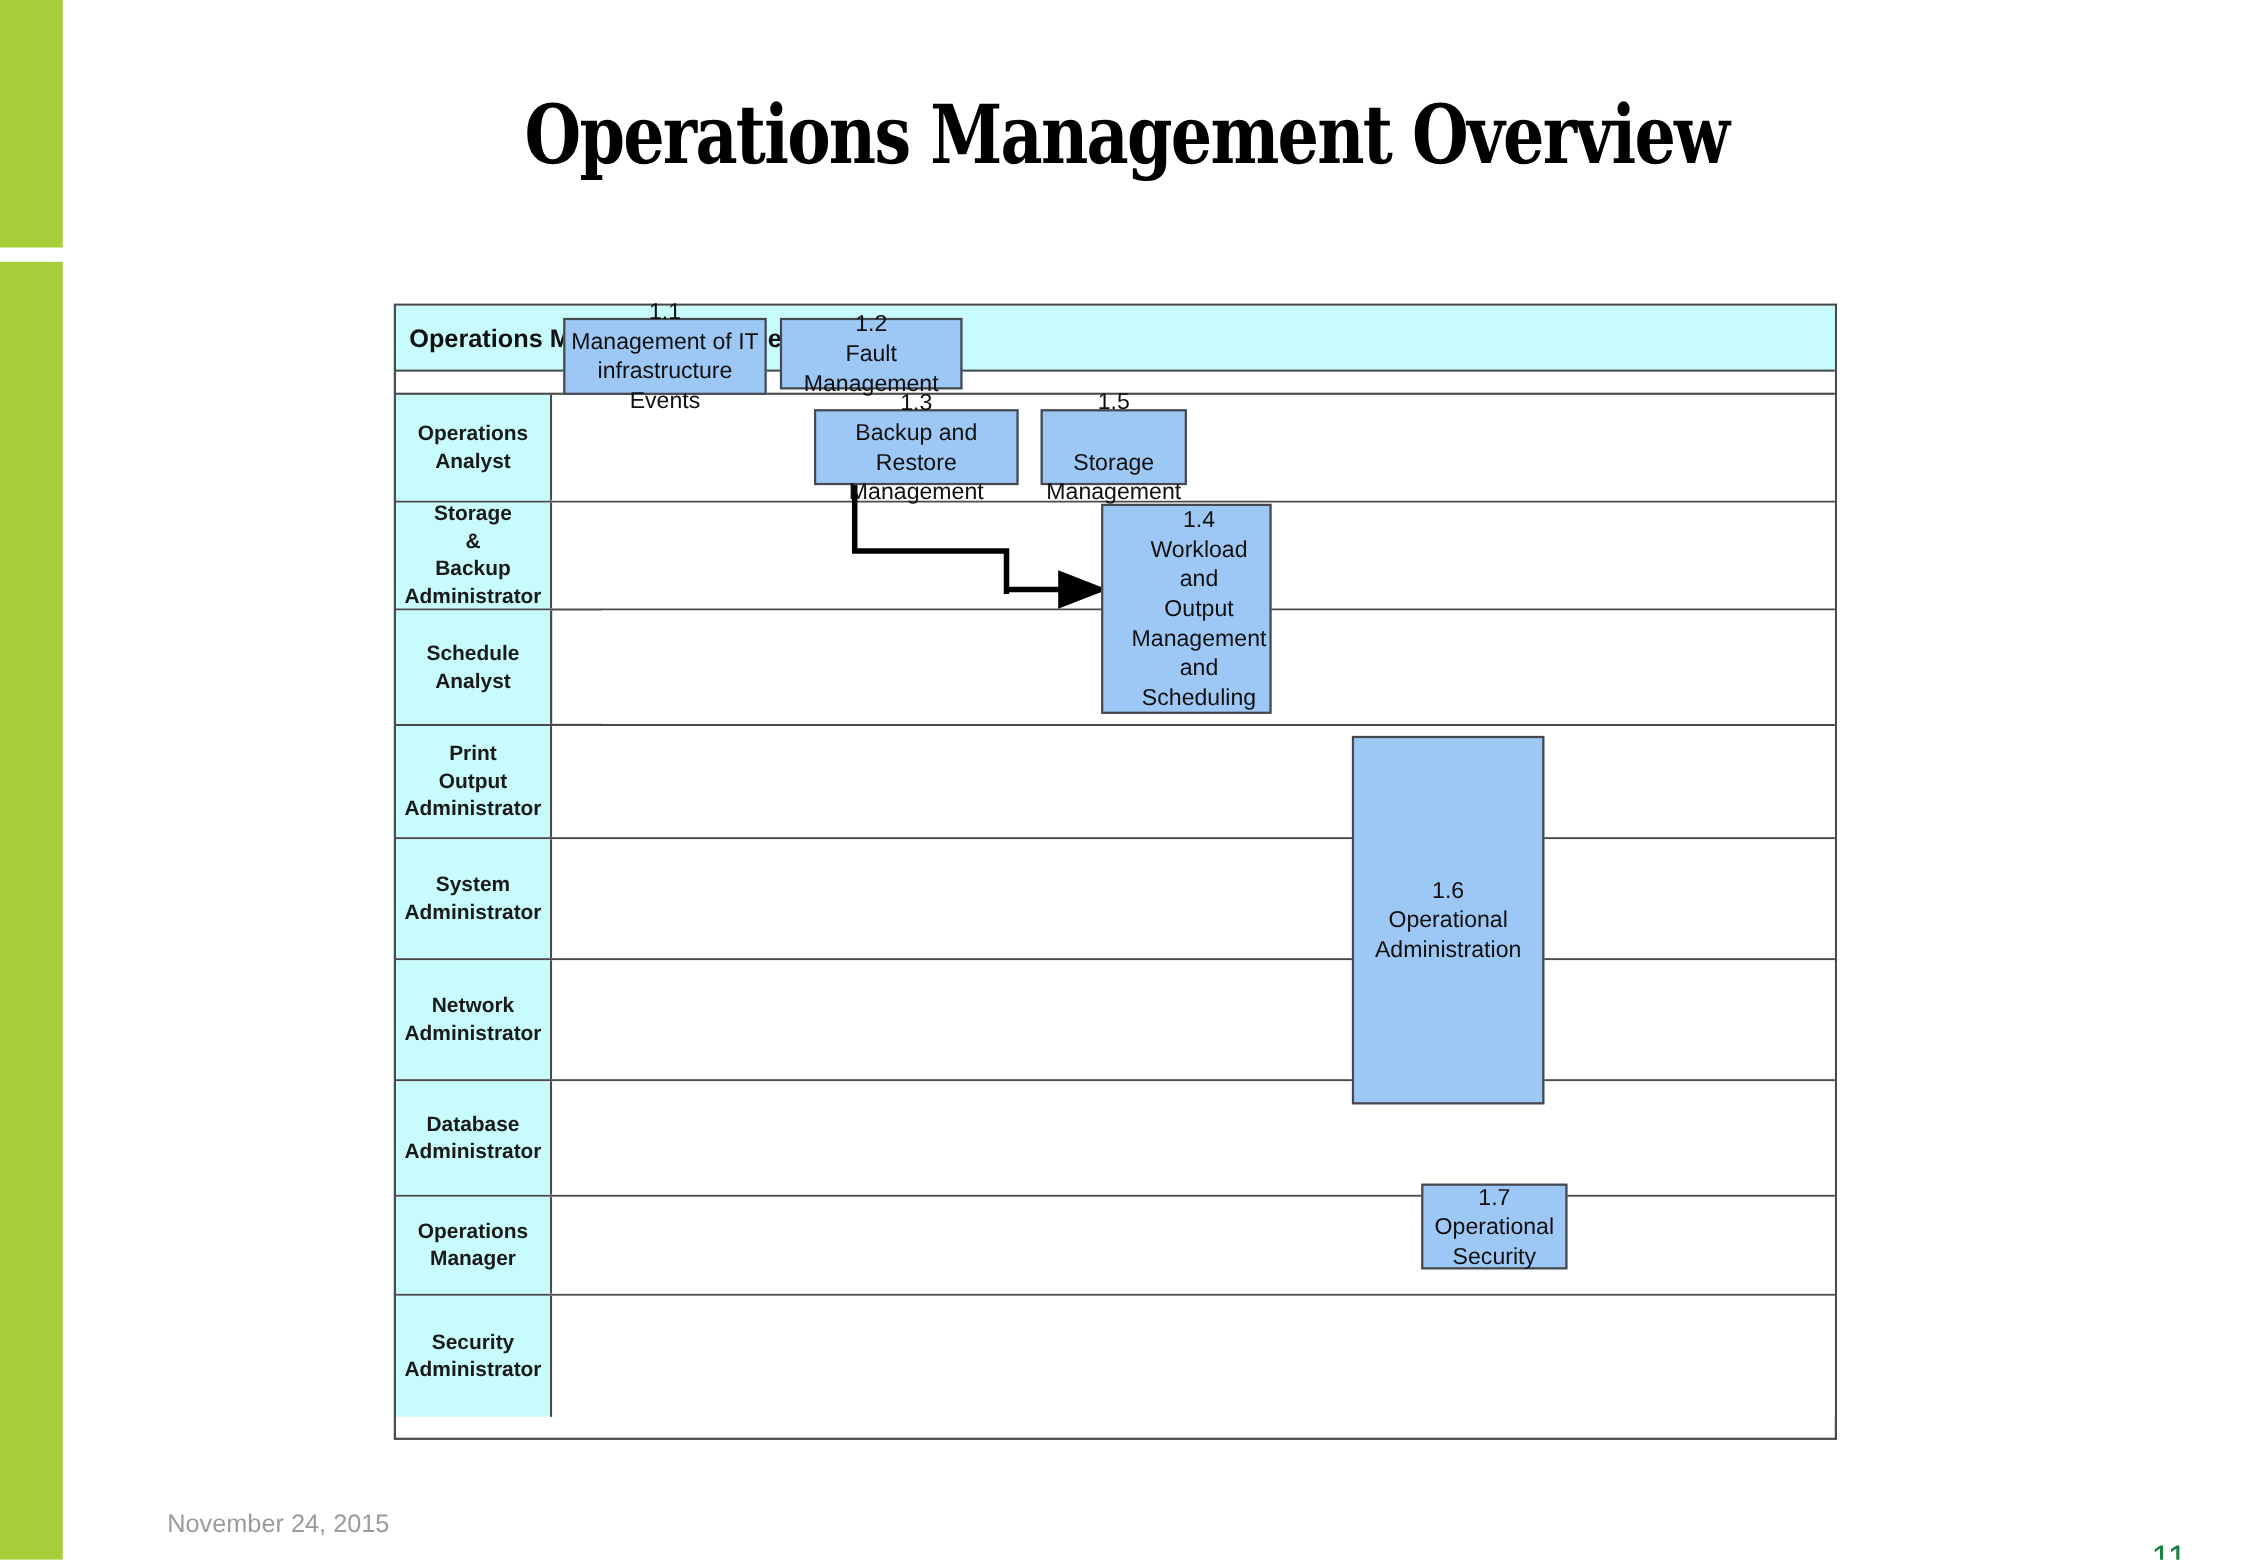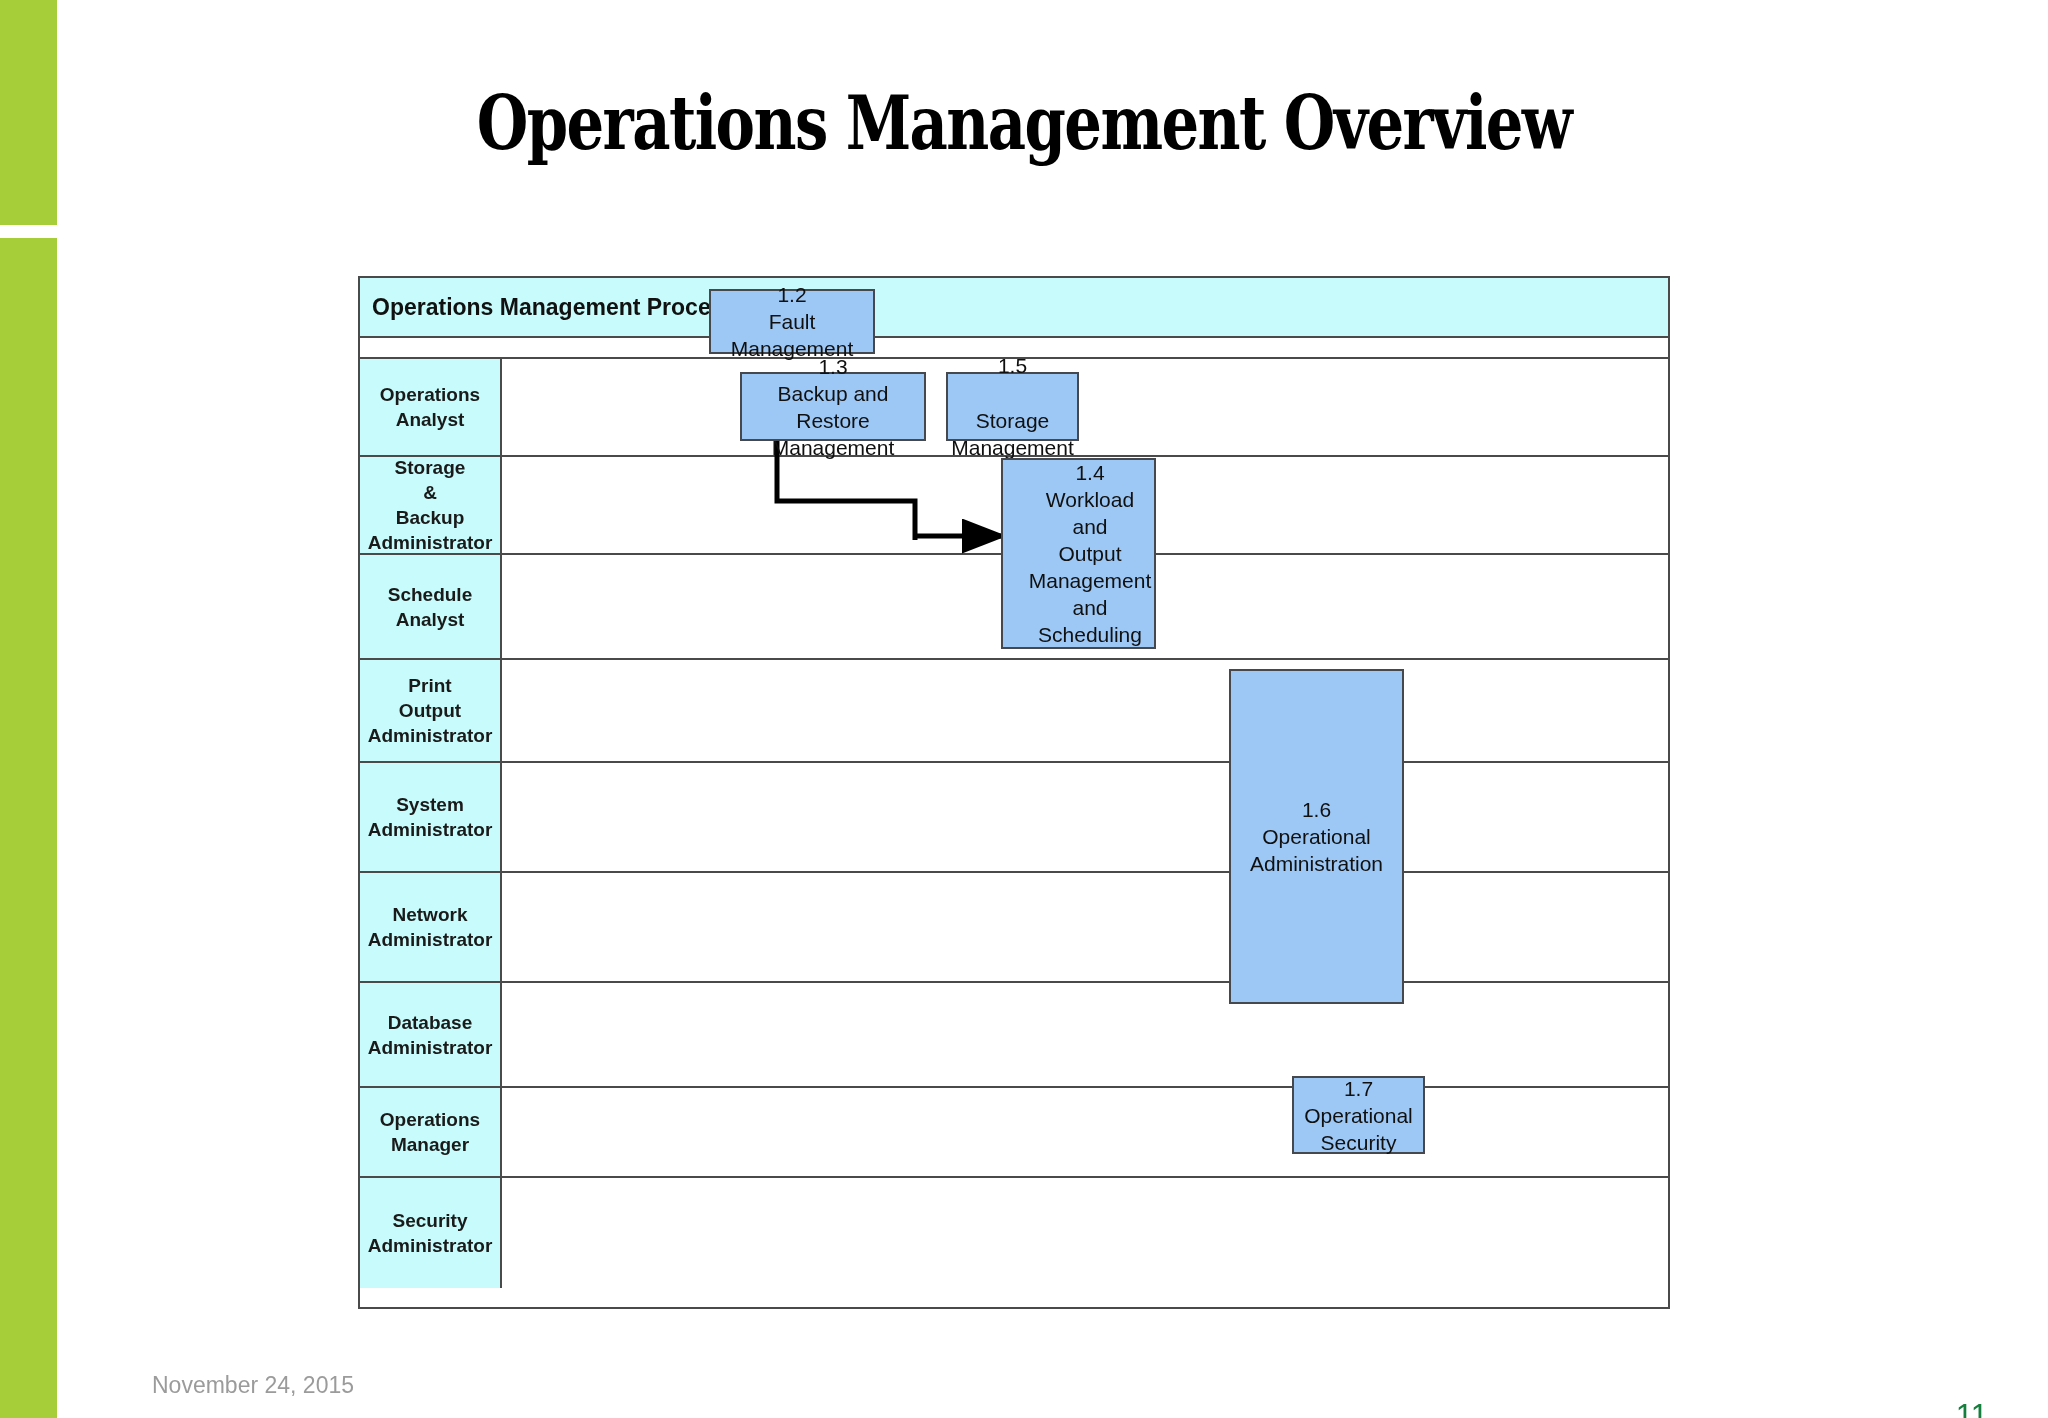--- a/index.html
+++ b/index.html
@@ -242,20 +242,25 @@
       <marker id="arrowhead" markerWidth="9" markerHeight="7" refX="8" refY="3.5" orient="auto">
         <polygon points="0 0, 9 3.5, 0 7" fill="#000000"></polygon>
       </marker>
     </defs>
     <path d="M 417 163 L 417 223 L 555 223 L 555 262" stroke="#000000" stroke-width="5" fill="none"></path>
     <path d="M 555 258 L 642 258" stroke="#000000" stroke-width="5" fill="none" marker-end="url(#arrowhead)"></path>
   </svg>
 
   <div class="proc-layer">
 
+    <div class="proc-box" style="left:152px; top:11px; width:185px; height:70px;">
+      <span class="proc-num">1.1</span>
+      <span class="proc-name">Management of IT
+infrastructure Events</span>
+    </div>
 
     <div class="proc-box" style="left:349px; top:11px; width:166px; height:65px;">
       <span class="proc-num">1.2</span>
       <span class="proc-name">Fault Management</span>
     </div>
 
     <div class="proc-box" style="left:380px; top:94px; width:186px; height:69px;">
       <span class="proc-num">1.3</span>
       <span class="proc-name">Backup and Restore
 Management</span>

